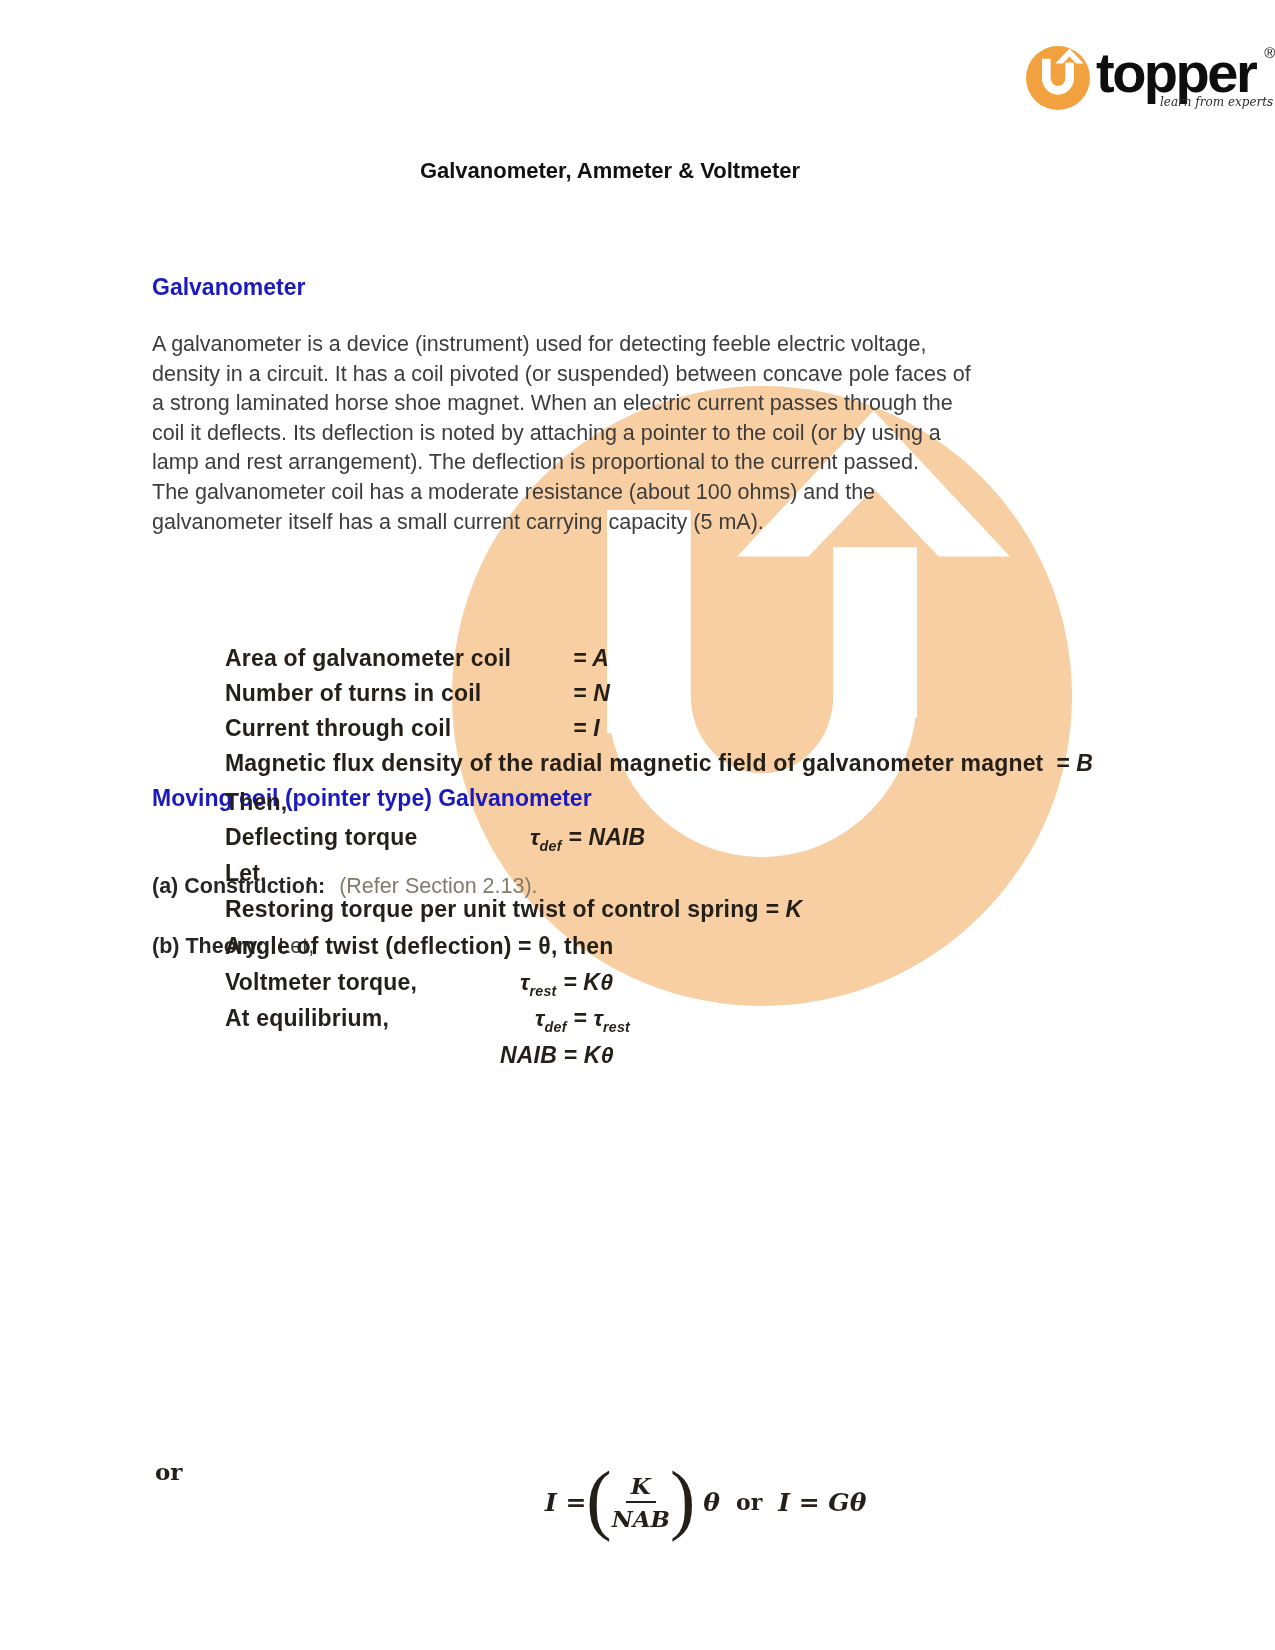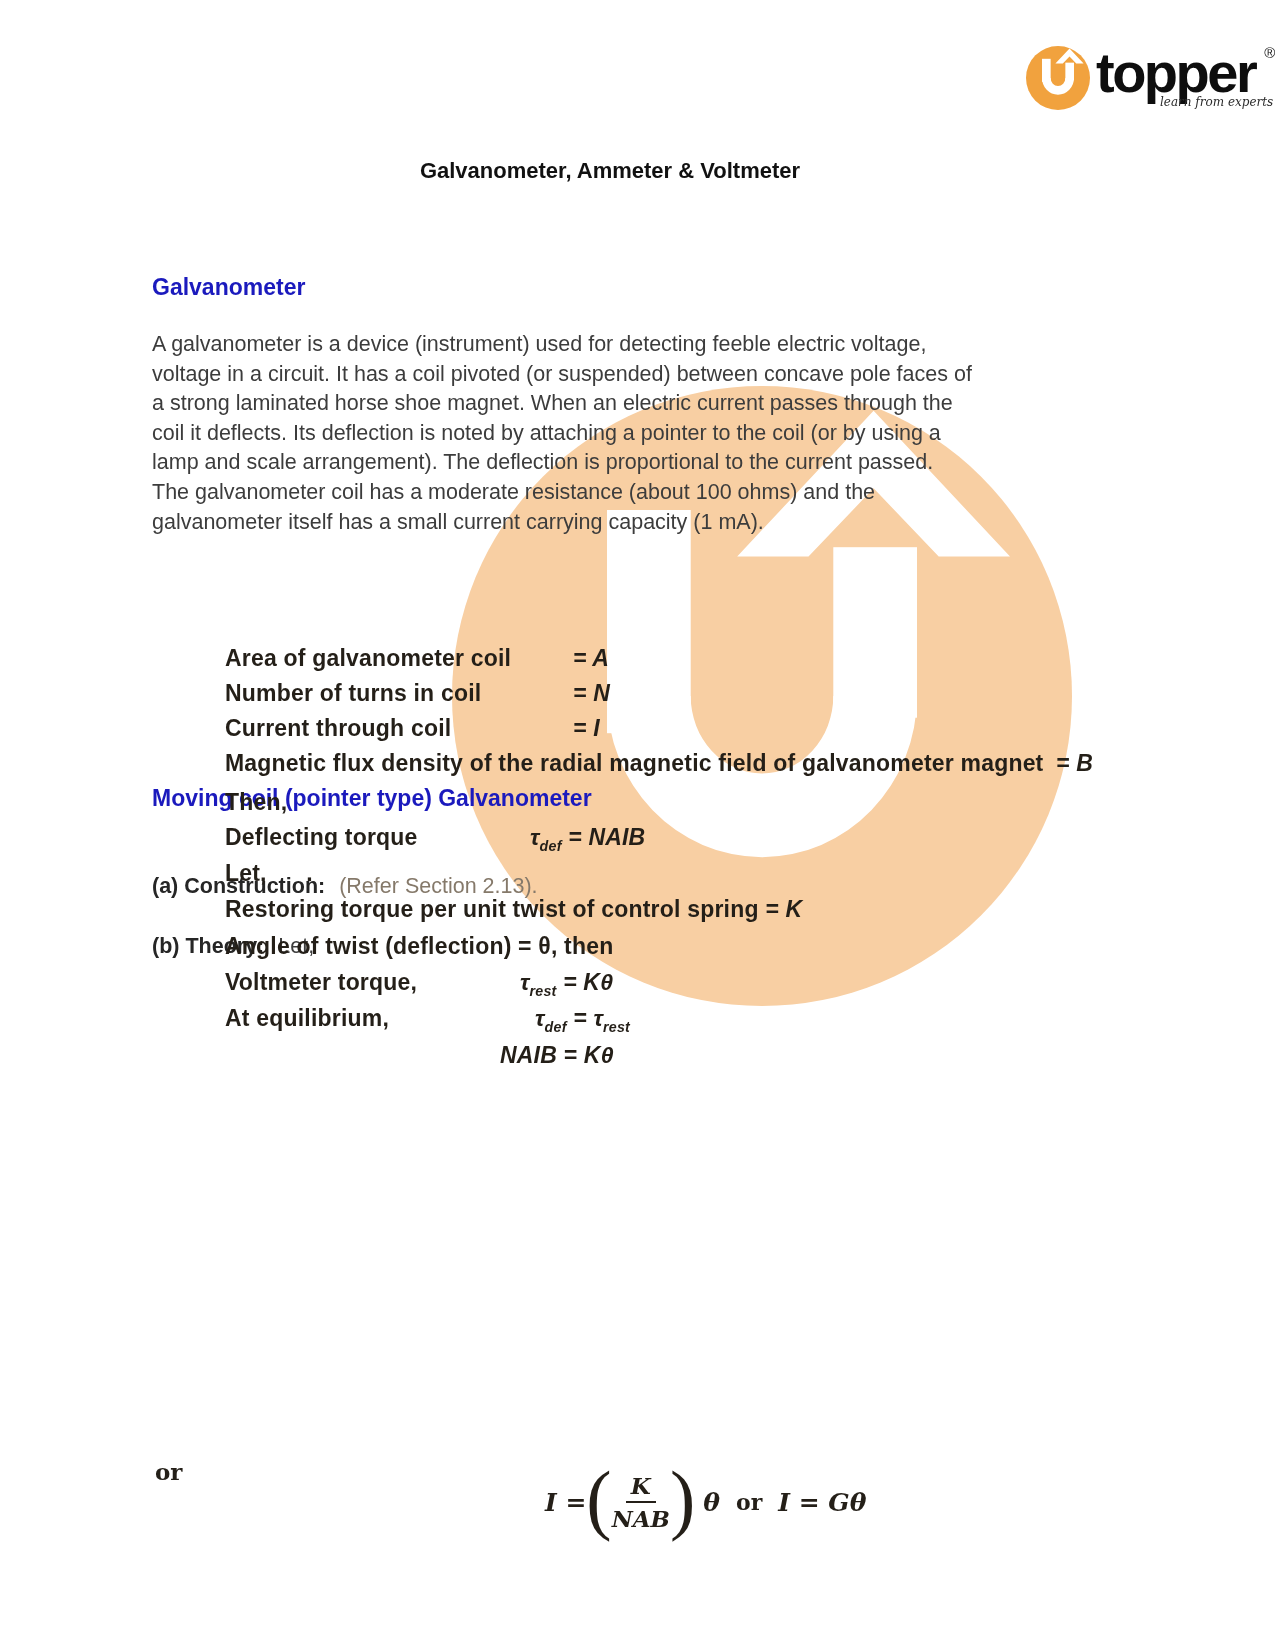--- a/index.html
+++ b/index.html
@@ -88,26 +88,26 @@
       </div>
       <span class="tagline">learn from experts</span>
     </div>
   </div>
 
   <div class="abs title z">Galvanometer, Ammeter &amp; Voltmeter</div>
 
   <div class="abs bluehead z" style="top:248px">Galvanometer</div>
   <div class="abs z" id="intro">
     <div class="body-line">A galvanometer is a device (instrument) used for detecting feeble electric voltage,</div>
-    <div class="body-line">voltage in a circuit. It has a coil pivoted (or suspended) between concave pole faces of</div>
+    <div class="body-line">density in a circuit. It has a coil pivoted (or suspended) between concave pole faces of</div>
     <div class="body-line">a strong laminated horse shoe magnet. When an electric current passes through the</div>
     <div class="body-line">coil it deflects. Its deflection is noted by attaching a pointer to the coil (or by using a</div>
-    <div class="body-line">lamp and scale arrangement). The deflection is proportional to the current passed.</div>
+    <div class="body-line">lamp and rest arrangement). The deflection is proportional to the current passed.</div>
     <div class="body-line">The galvanometer coil has a moderate resistance (about 100 ohms) and the</div>
-    <div class="body-line">galvanometer itself has a small current carrying capacity (1 mA).</div>
+    <div class="body-line">galvanometer itself has a small current carrying capacity (5 mA).</div>
   </div>
 
   <div class="abs bluehead z" style="top:525px">Moving coil (pointer type) Galvanometer</div>
 
   <div class="abs body-line z" style="left:152px;top:585px">
     <span class="b">(a) Construction:</span>
     <span class="gray" style="margin-left:8px">(Refer Section 2.13).</span>
   </div>
   <div class="abs body-line z" style="left:152px;top:615px">
     <span class="b">(b) Theory:</span>

